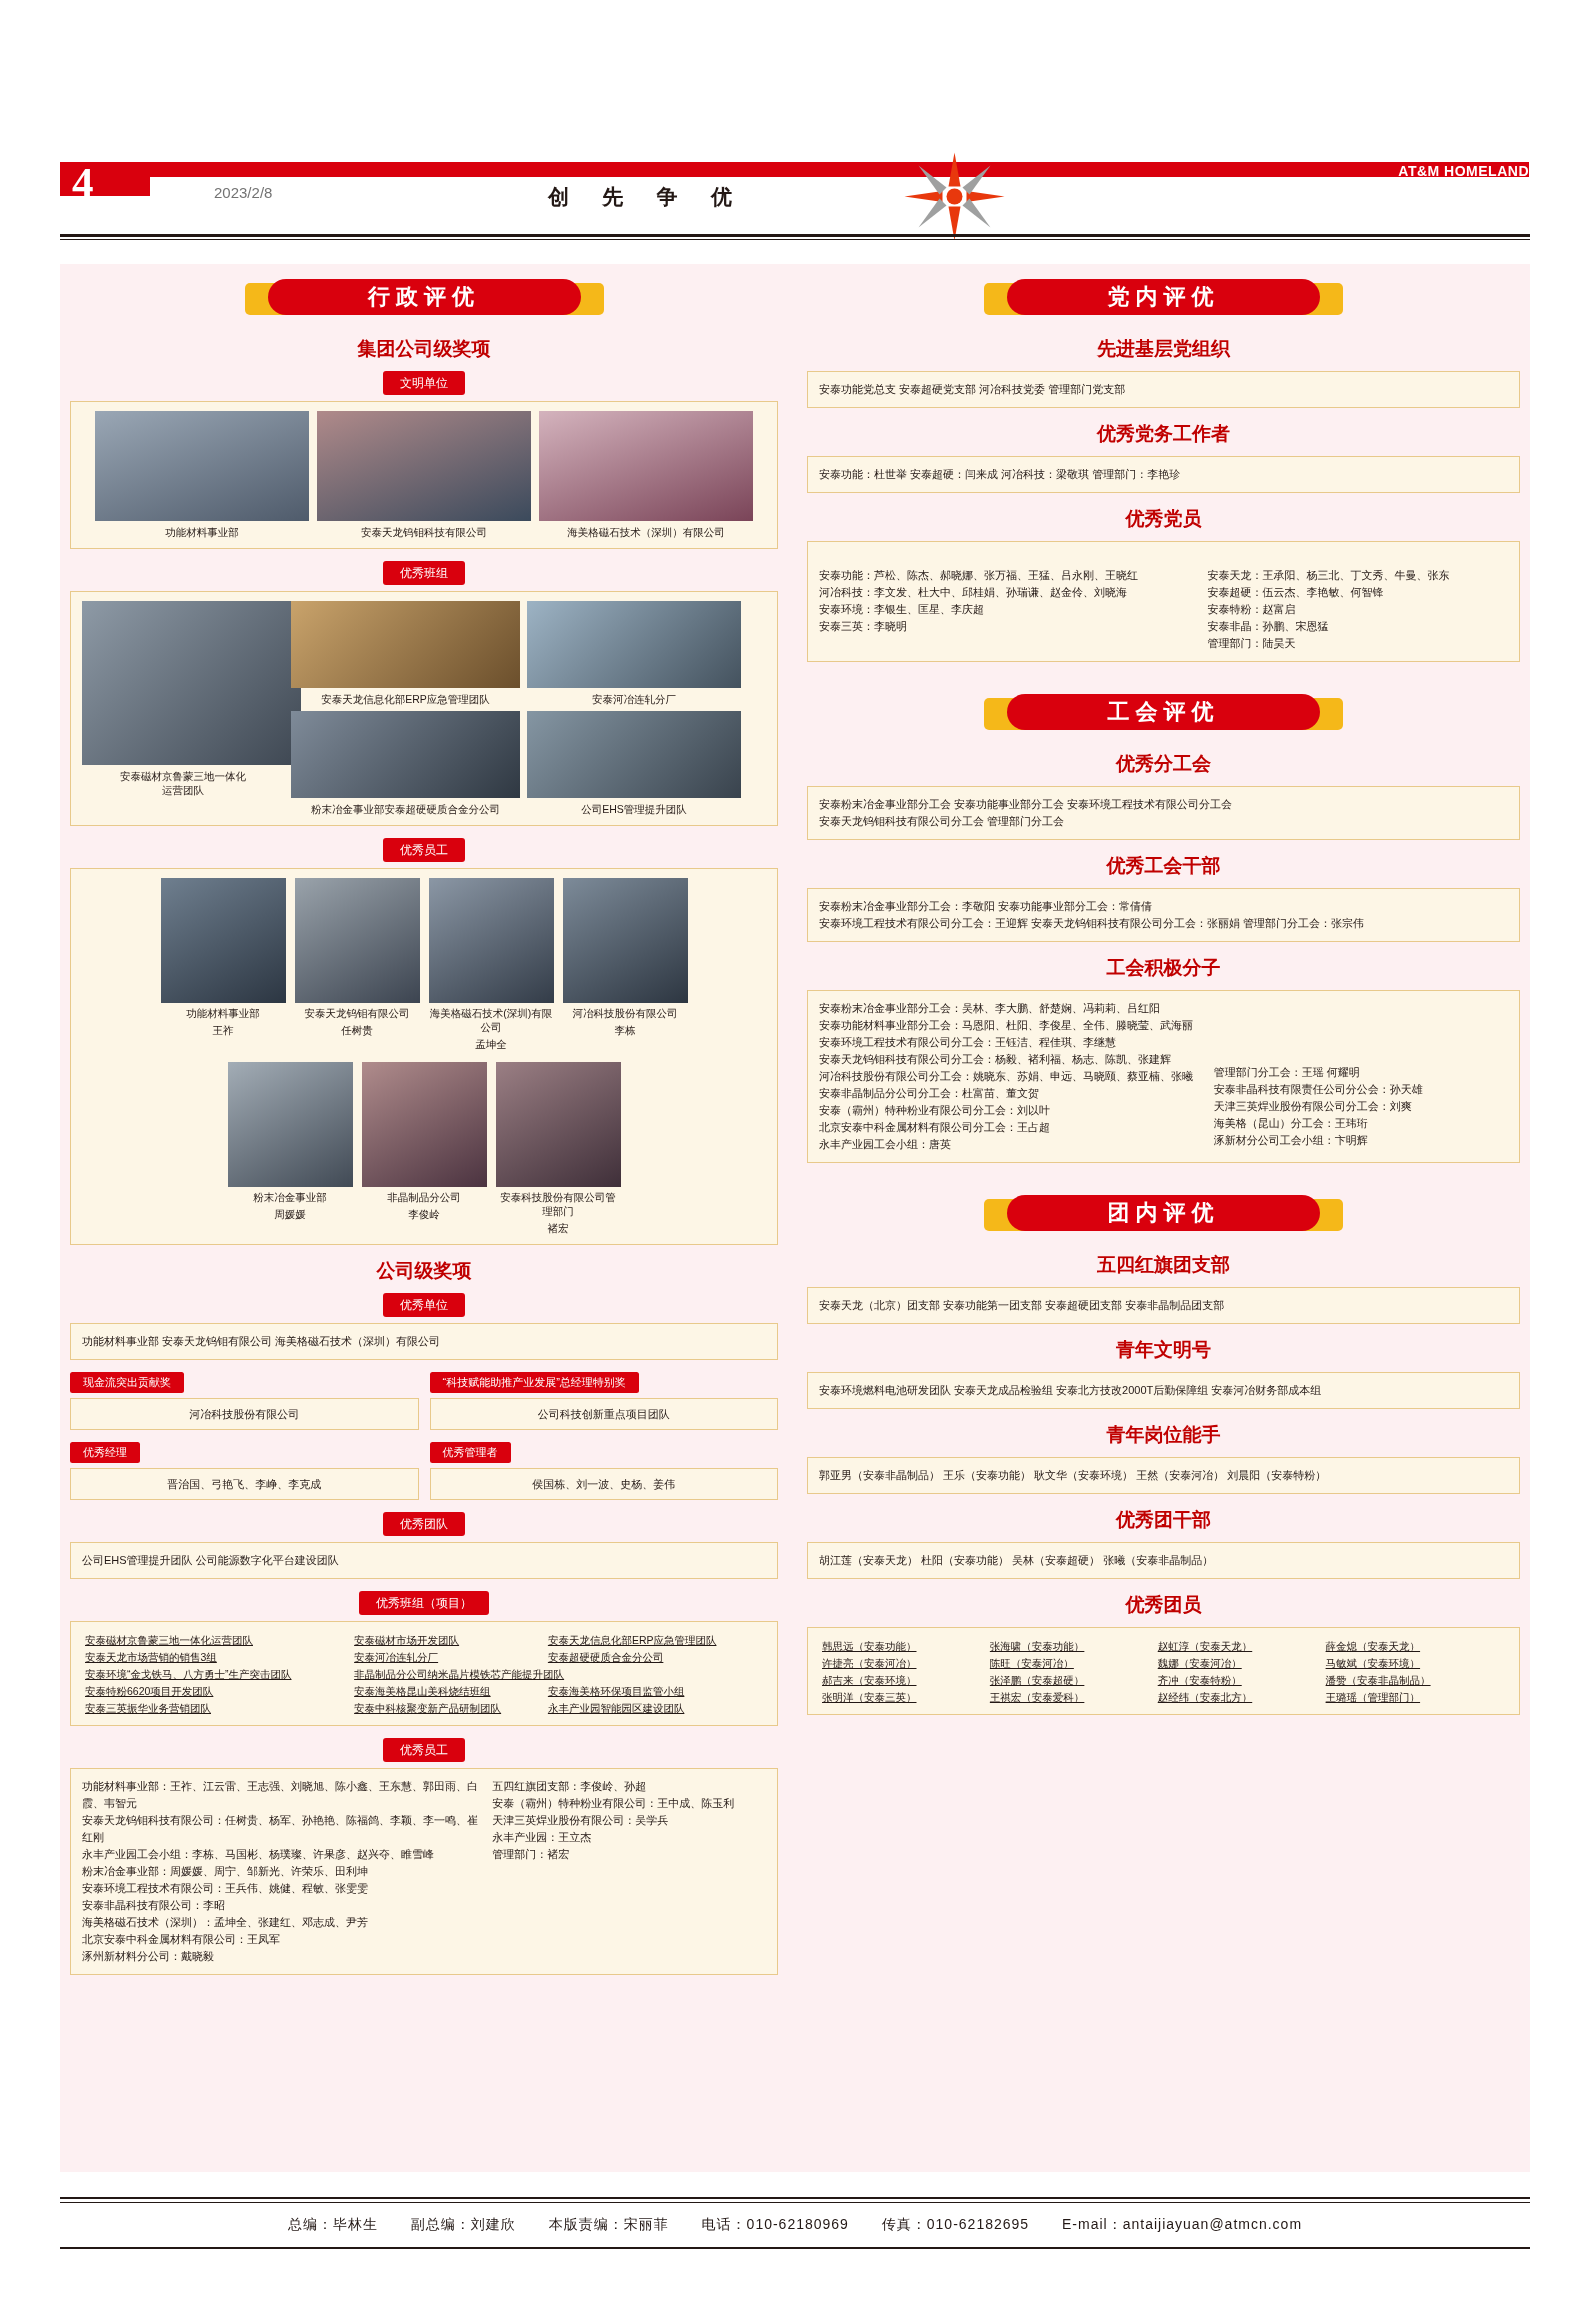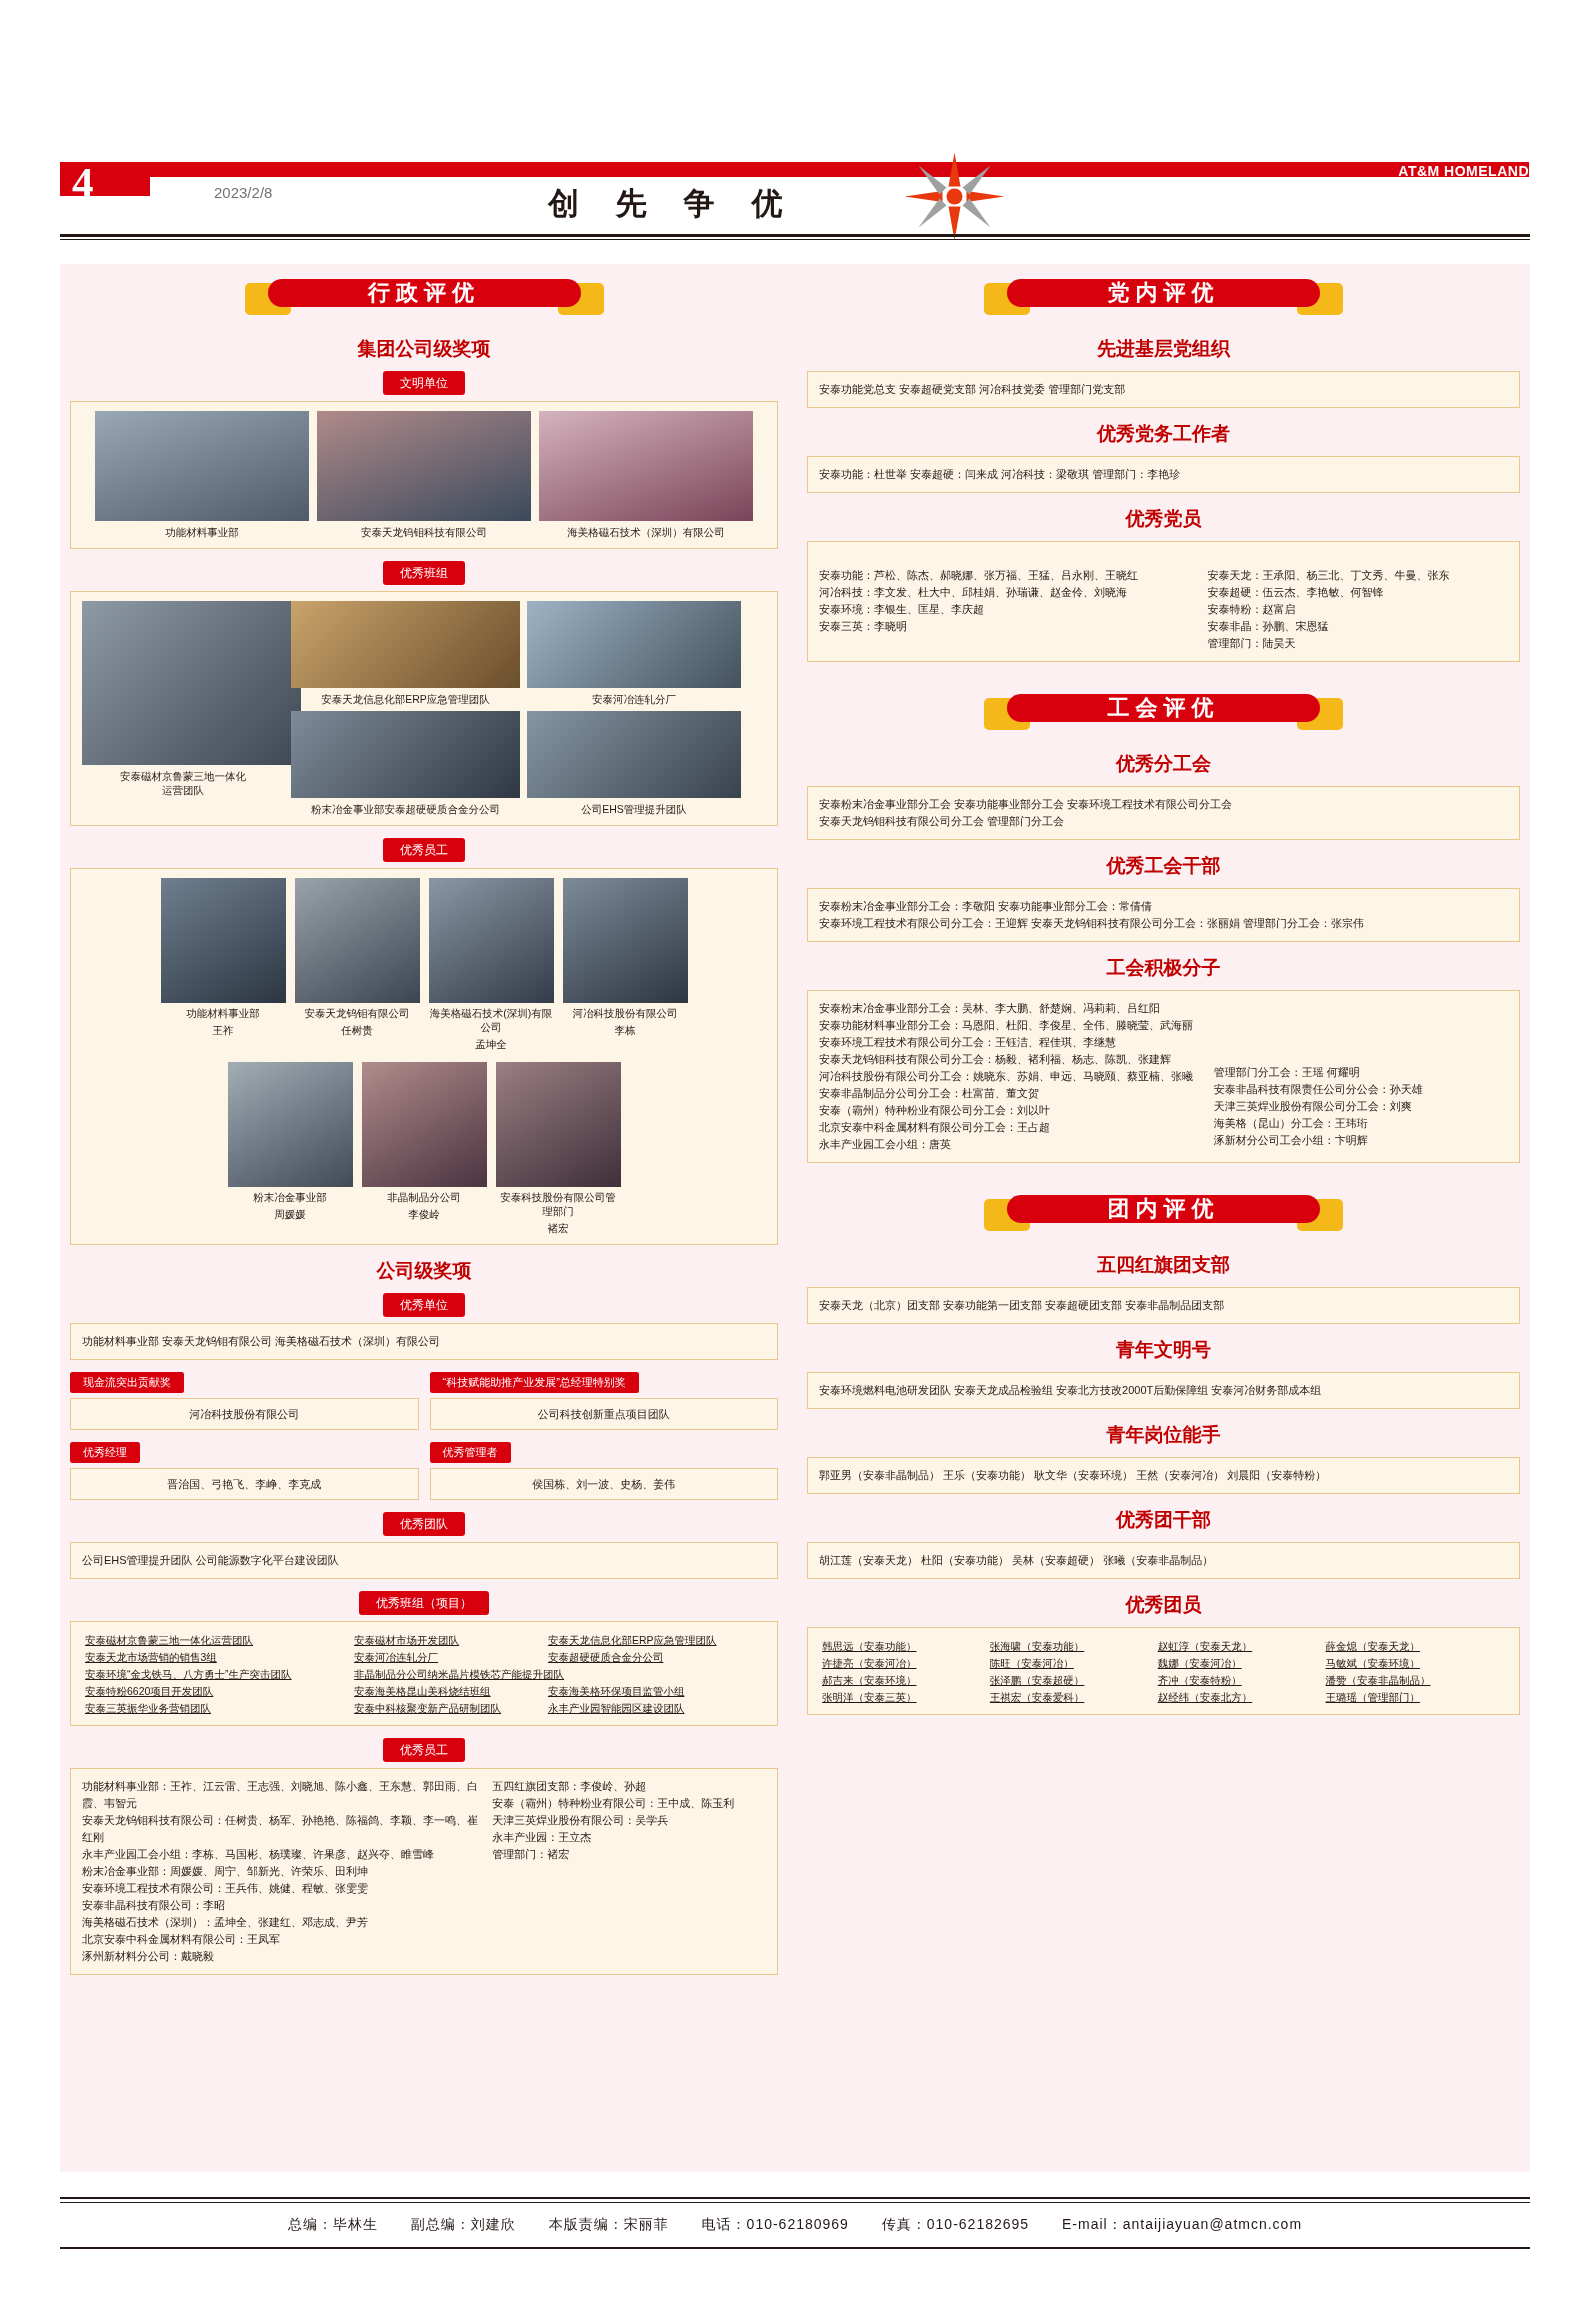--- a/index.html
+++ b/index.html
@@ -4,37 +4,37 @@
 <style>
   html,body{margin:0;padding:0;background:#fff;}
   body{font-family:"Liberation Sans","DejaVu Sans",sans-serif;color:#231815;}
   .page{width:1589px;height:2307px;position:relative;background:#fff;box-sizing:border-box;}
   
   .masthead{position:absolute;left:0;top:0;width:1589px;height:149px;}
   .red-block{position:absolute;left:60px;top:162px;width:90px;height:34px;background:#d9000d;}
   .pagenum{position:absolute;left:72px;top:158px;color:#fff;font-size:43px;font-weight:bold;font-family:"Liberation Serif",serif;}
   .red-strip{position:absolute;left:149px;top:162px;width:1380px;height:15px;background:#d9000d;}
   .date{position:absolute;left:214px;top:184px;font-size:15px;color:#737373;}
-  .mast-title{position:absolute;left:548px;top:183px;font-size:31px;letter-spacing:13px;font-weight:bold;font-family:"DejaVu Serif",serif;color:#231815;}
+  .mast-title{position:absolute;left:548px;top:183px;font-size:21px;letter-spacing:13px;font-weight:bold;font-family:"DejaVu Serif",serif;color:#231815;}
   .homeland{position:absolute;right:60px;top:163px;font-size:14px;font-weight:bold;color:#fff;letter-spacing:0.5px;}
   .mast-rule{position:absolute;left:60px;top:234px;width:1470px;height:2.5px;background:#231815;}
   .mast-rule2{position:absolute;left:60px;top:239px;width:1470px;height:1px;background:#231815;}
   .logo{position:absolute;left:897px;top:149px;width:115px;height:90px;}
 
   
   .content{position:absolute;left:60px;top:264px;width:1470px;height:1908px;background:#fdf0f2;}
   .col-left{position:absolute;left:10px;top:15px;width:708px;}
   .col-right{position:absolute;left:747px;top:15px;width:713px;}
 
   
   .banner{position:relative;height:40px;margin:0 auto 17px auto;width:359px;}
   .banner .cap{position:absolute;top:4px;width:46px;height:32px;background:#f5b819;border-radius:5px;}
   .banner .cap.l{left:0;}
   .banner .cap.r{right:0;}
-  .banner .mid{position:absolute;left:23px;right:23px;top:0;height:28px;background:#d9000d;border-radius:20px;display:flex;align-items:center;justify-content:center;}
+  .banner .mid{position:absolute;left:23px;right:23px;top:0;height:36px;background:#d9000d;border-radius:20px;display:flex;align-items:center;justify-content:center;}
   .banner .mid span{color:#fff;font-size:22px;font-weight:bold;letter-spacing:6px;}
 
   .subtitle{color:#c00000;font-size:19px;font-weight:bold;text-align:center;margin:13px 0 9px 0;}
   .red-tab{display:block;margin:0 auto 6px auto;background:#d9000d;color:#fff;font-size:12px;padding:3.5px 17px;border-radius:3px;width:max-content;}
   .box{border:1px solid #e8c98b;background:#fdf6e6;box-sizing:border-box;padding:9px 11px;margin-bottom:12px;}
   .ln{font-size:11px;line-height:17px;color:#231815;}
   .center{text-align:left;}
 
   
   .photorow{display:flex;gap:8px;justify-content:center;}

